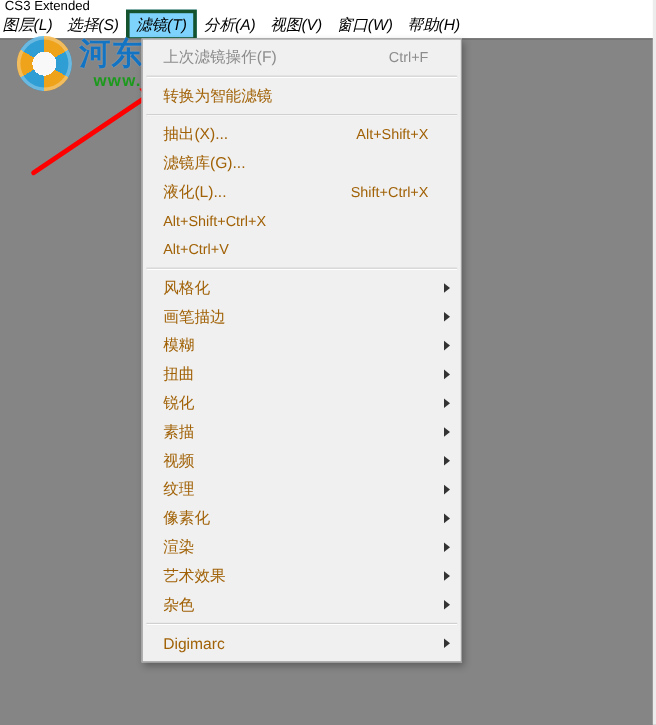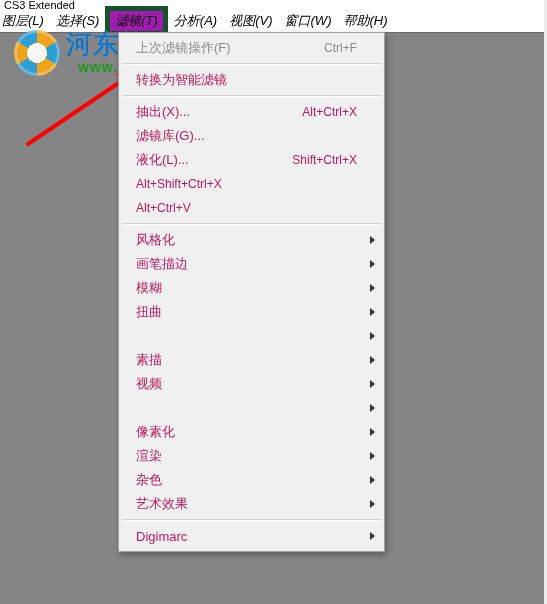--- a/index.html
+++ b/index.html
@@ -40,22 +40,22 @@
     font-size: 13px;
     line-height: 18px;
     cursor: default;
     position: relative;
     font-style: italic;
   }
   .menubar-item.cut-left {
     padding-left: 0;
   }
   .menubar-item.selected {
-    background: #a21caf;
-    border: 5px solid #14532d;
+    background: #7dd3fc;
+    border: 3px solid #14532d;
     padding: 1px 5px;
   }
   .workspace {
     position: absolute;
     left: 0; top: 32px;
     width: 100%;
     bottom: 0;
     background: #858585;
     border-top: 1px solid #6a6a6a;
   }
@@ -116,21 +116,21 @@
     border: 1px solid #a0a0a0;
     box-shadow: 2px 3px 6px rgba(0,0,0,.3);
     padding: 3px 1px;
   }
   .dropdown .row {
     display: flex;
     align-items: center;
     height: 24px;
     padding: 0 26px 0 16px;
     position: relative;
-    color: #be185d;
+    color: #a16207;
   }
   .dropdown .row.dis {
     color: #8c8c8c;
   }
   .dropdown .row .label {
     flex: 1;
     font-size: 13px;
     white-space: nowrap;
   }
   .dropdown .row .accel {
@@ -202,21 +202,21 @@
   </div>
   <div class="sep"></div>
 
   <div class="row">
     <span class="label">转换为智能滤镜</span>
   </div>
   <div class="sep"></div>
 
   <div class="row">
     <span class="label">抽出(X)...</span>
-    <span class="accel">Alt+Ctrl+X</span>
+    <span class="accel">Alt+Shift+X</span>
   </div>
   <div class="row">
     <span class="label">滤镜库(G)...</span>
   </div>
   <div class="row">
     <span class="label">液化(L)...</span>
     <span class="accel">Shift+Ctrl+X</span>
   </div>
   <div class="row">
     <span class="accel">Alt+Shift+Ctrl+X</span>
@@ -236,49 +236,51 @@
   </div>
   <div class="row">
     <span class="label">模糊</span>
     <span class="sub"></span>
   </div>
   <div class="row">
     <span class="label">扭曲</span>
     <span class="sub"></span>
   </div>
   <div class="row">
+    <span class="label">锐化</span>
     <span class="sub"></span>
   </div>
   <div class="row">
     <span class="label">素描</span>
     <span class="sub"></span>
   </div>
   <div class="row">
     <span class="label">视频</span>
     <span class="sub"></span>
   </div>
   <div class="row">
+    <span class="label">纹理</span>
     <span class="sub"></span>
   </div>
   <div class="row">
     <span class="label">像素化</span>
     <span class="sub"></span>
   </div>
   <div class="row">
     <span class="label">渲染</span>
     <span class="sub"></span>
   </div>
   <div class="row">
+    <span class="label">艺术效果</span>
+    <span class="sub"></span>
+  </div>
+  <div class="row">
     <span class="label">杂色</span>
     <span class="sub"></span>
   </div>
-  <div class="row">
-    <span class="label">艺术效果</span>
-    <span class="sub"></span>
-  </div>
   <div class="sep"></div>
 
   <div class="row">
     <span class="label">Digimarc</span>
     <span class="sub"></span>
   </div>
 </div>
 
 <div class="scrollbar"></div>
 

